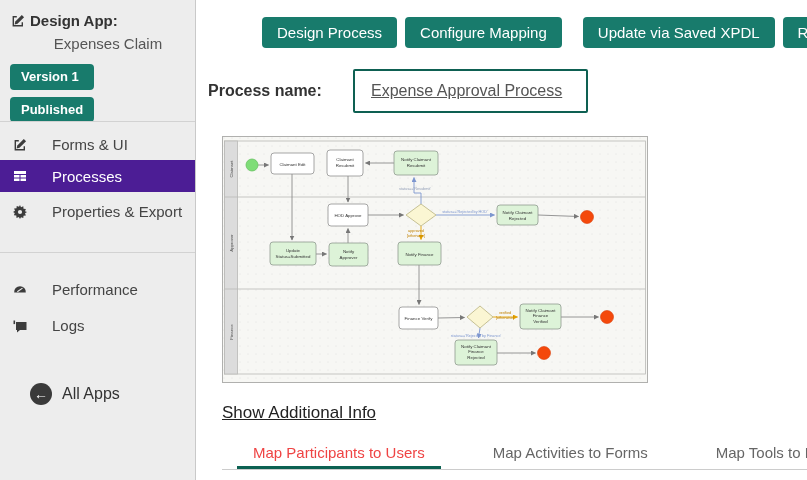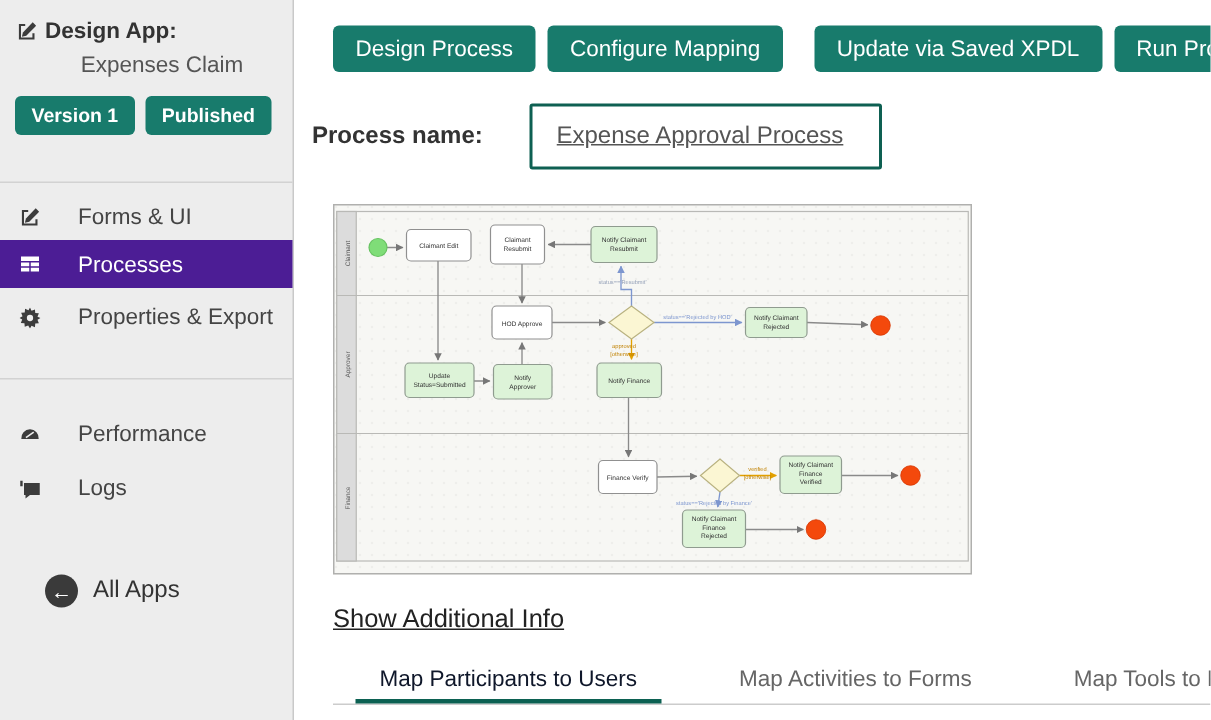--- a/index.html
+++ b/index.html
@@ -7,21 +7,21 @@
     font-family:"Liberation Sans", sans-serif; }
   body { position:relative; }
 
   
   .sidebar { position:absolute; left:0; top:0; width:196px; height:480px;
     background:#ededed; border-right:1px solid #c9c9c9; }
   .sb-header { position:absolute; left:10px; top:12px; width:180px; }
   .sb-header-row { display:flex; align-items:center; gap:4px; }
   .sb-title { font-size:15px; font-weight:bold; color:#333; }
   .sb-appname { font-size:15px; color:#555; margin:6px 0 0 16px;text-align:center; }
-  .sb-badges { position:absolute; left:10px; top:64px; display:flex; gap:7px; }
+  .sb-badges { position:absolute; left:10px; top:64px; display:flex; gap:7px;flex-direction:column; }
   .badge { background:#187b6c; color:#fff; font-size:13px; font-weight:bold;
     padding:5px 11px; border-radius:4px; line-height:1.2; }
   .sb-divider { position:absolute; left:0; width:100%; height:0;
     border-top:1px solid #d2d2d2; }
   .sb-item { position:absolute; left:0; width:100%; height:31px; display:flex;
     align-items:center; padding-left:12px; gap:24px; font-size:15px; color:#444;
     cursor:pointer; }
   .sb-item.active { background:#4c1d95; color:#fff; height:32px; }
   .sb-icon { width:16px; height:16px; flex:0 0 16px; display:flex;
     align-items:center; justify-content:center; color:#3c3c3c; }
@@ -30,21 +30,21 @@
   .all-apps { position:absolute; left:30px; top:383px; display:flex;
     align-items:center; gap:10px; font-size:16px; color:#333; cursor:pointer; }
   .all-apps-circle { width:22px; height:22px; border-radius:50%; background:#3a3a3a;
     color:#fff; display:flex; align-items:center; justify-content:center;
     font-size:14px; font-weight:bold; }
 
   
   .toolbar { position:absolute; left:222px; top:17px; display:flex; }
   .btn { background:#187b6c; color:#fff; border:none; border-radius:4px;
     font-family:inherit; font-size:15px; height:31px; padding:0 15px;
-    cursor:pointer; white-space:nowrap; }
+    cursor:pointer; white-space:nowrap;margin-left:40px; }
   .btn + .btn { margin-left:8px; }
   .btn.gap-lg { margin-left:21px; }
 
   .process-row { position:absolute; left:208px; top:69px; display:flex;
     align-items:center; }
   .process-label { font-size:16px; font-weight:bold; color:#333; width:125px; }
   .process-input { margin-left:20px; width:235px; height:44px;
     border:2px solid #0e6052; border-radius:2px; background:#fff;
     font-family:inherit; font-size:16px; color:#555;
     text-decoration:underline; padding:0 10px 0 16px; outline:none; }
@@ -59,21 +59,21 @@
   .dg-lane-label { font-size:4.3px; fill:#555; text-anchor:middle; }
 
   .show-info { position:absolute; left:222px; top:403px; font-size:17px;
     color:#222; text-decoration:underline; cursor:pointer; }
 
   .tabs { position:absolute; left:222px; top:437px; right:0; height:33px;
     display:flex; align-items:stretch; border-bottom:1px solid #ccc;
     padding-left:15px; }
   .tab { font-size:15px; color:#666; padding:7px 16px 0 16px; margin-right:36px;
     cursor:pointer; white-space:nowrap; }
-  .tab.active { color:#0f172a; border-bottom:3px solid #0c6152; }
+  .tab.active { color:#ef4444; border-bottom:3px solid #0c6152; }
 </style>
 </head>
 <body>
 
 <div class="sidebar">
   <div class="sb-header">
     <div class="sb-header-row">
       <span class="sb-icon">
         <svg viewBox="0 0 14 14">
             <path d="M10.8.9l2.3 2.3-6.6 6.6-2.9.7.7-2.9z"></path>

